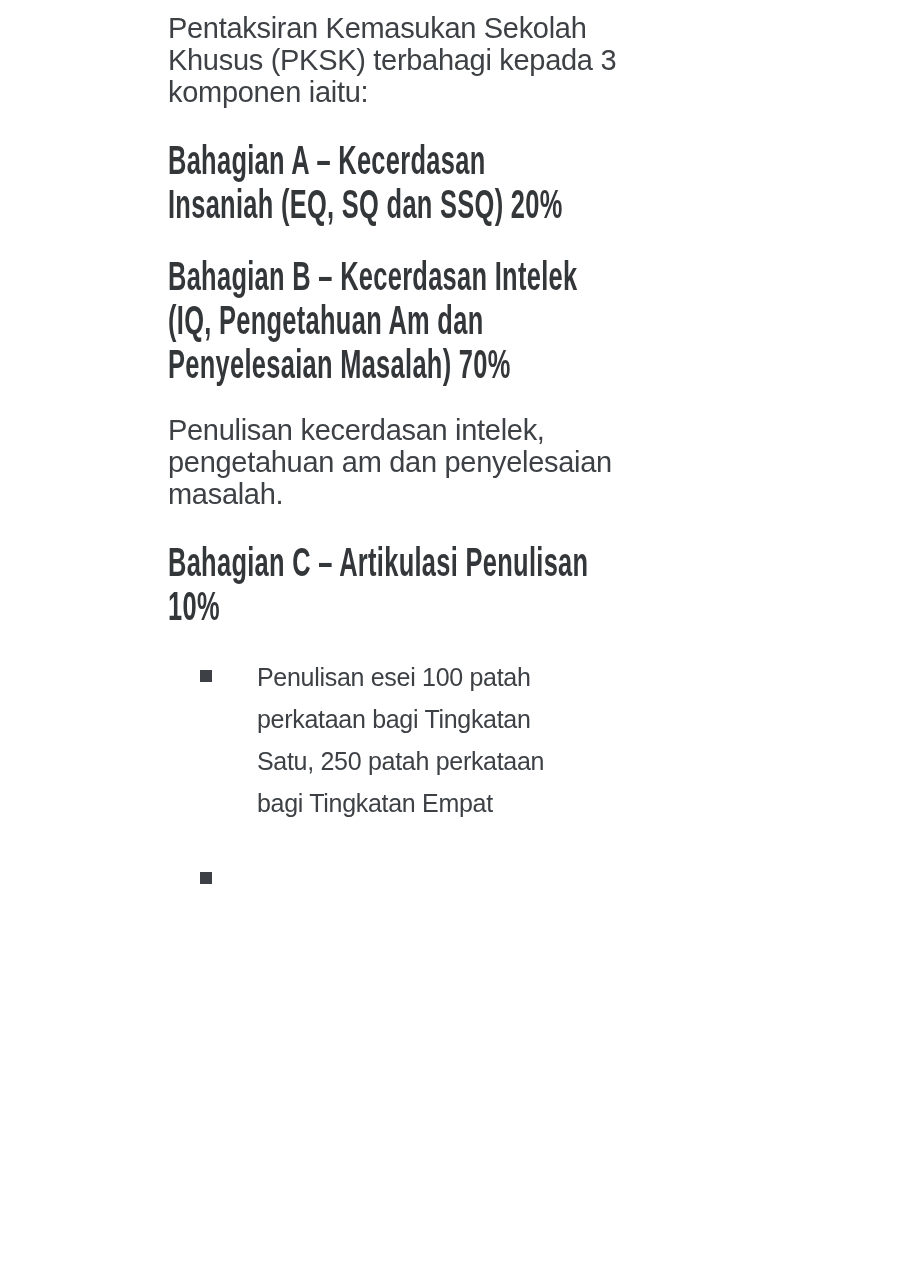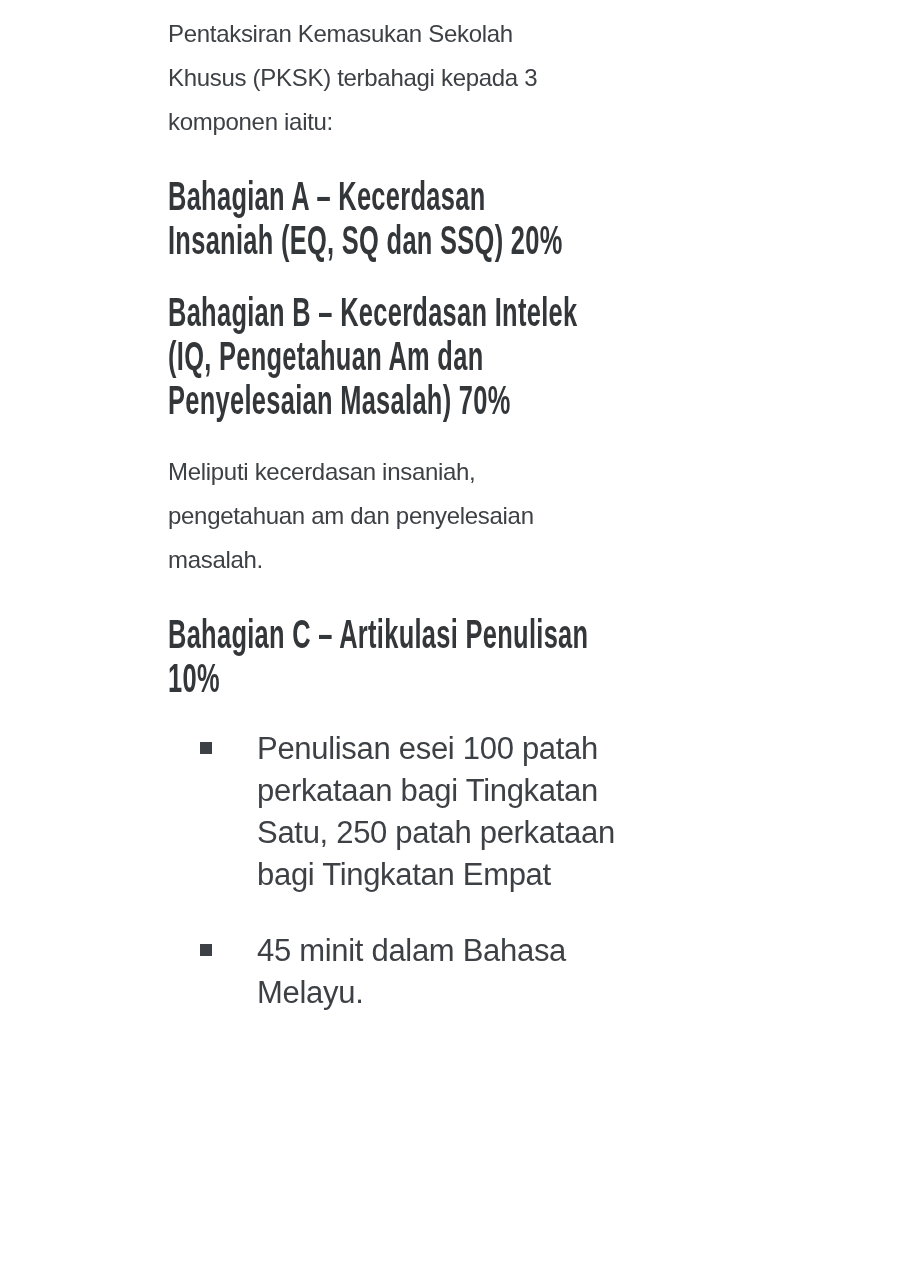--- a/index.html
+++ b/index.html
@@ -15,22 +15,22 @@
     font-family: "Liberation Sans", sans-serif;
   }
   .content {
     box-sizing: border-box;
     padding: 12px 0 40px 168px;
     width: 720px;
   }
   .body-para {
     margin: 0 0 30px 0;
     width: 510px;
-    font-size: 24px;
-    line-height: 44px;
+    font-size: 29px;
+    line-height: 32px;
     letter-spacing: -0.3px;
     color: #3d4145;
     white-space: pre-wrap;
   }
   .heading {
     margin: 0 0 28px 0;
     width: 800px;
     font-size: 41px;
     line-height: 44px;
     font-weight: bold;
@@ -53,21 +53,21 @@
   .bullet-marker {
     flex: none;
     width: 12px;
     height: 12px;
     margin: 14px 0 0 32px;
     background: #3d4145;
   }
   .bullet-text {
     margin-left: 45px;
     width: 421px;
-    font-size: 31px;
+    font-size: 25px;
     line-height: 42px;
     letter-spacing: -0.3px;
     color: #3d4145;
     white-space: pre-wrap;
   }
 </style>
 </head>
 <body>
 
 <main class="content">
@@ -77,36 +77,34 @@
 komponen iaitu:</p>
 
   <h2 class="heading">Bahagian A – Kecerdasan
 Insaniah (EQ, SQ dan SSQ) 20%</h2>
 
 
   <h2 class="heading">Bahagian B – Kecerdasan Intelek
 (IQ, Pengetahuan Am dan
 Penyelesaian Masalah) 70%</h2>
 
-  <p class="body-para">Meliputi kecerdasan insaniah,
+  <p class="body-para">Penulisan kecerdasan intelek,
 pengetahuan am dan penyelesaian
 masalah.</p>
 
 
   <h2 class="heading">Bahagian C – Artikulasi Penulisan
 10%</h2>
 
   <ul class="bullet-list">
     <li class="bullet-item">
       <span class="bullet-marker"></span>
       <span class="bullet-text">Penulisan esei 100 patah
 perkataan bagi Tingkatan
 Satu, 250 patah perkataan
 bagi Tingkatan Empat</span>
     </li>
     <li class="bullet-item">
       <span class="bullet-marker"></span>
-      <span class="bullet-text">45 minit dalam Bahasa
-Melayu.</span>
     </li>
   </ul>
 
 </main>
 
 </body></html>

